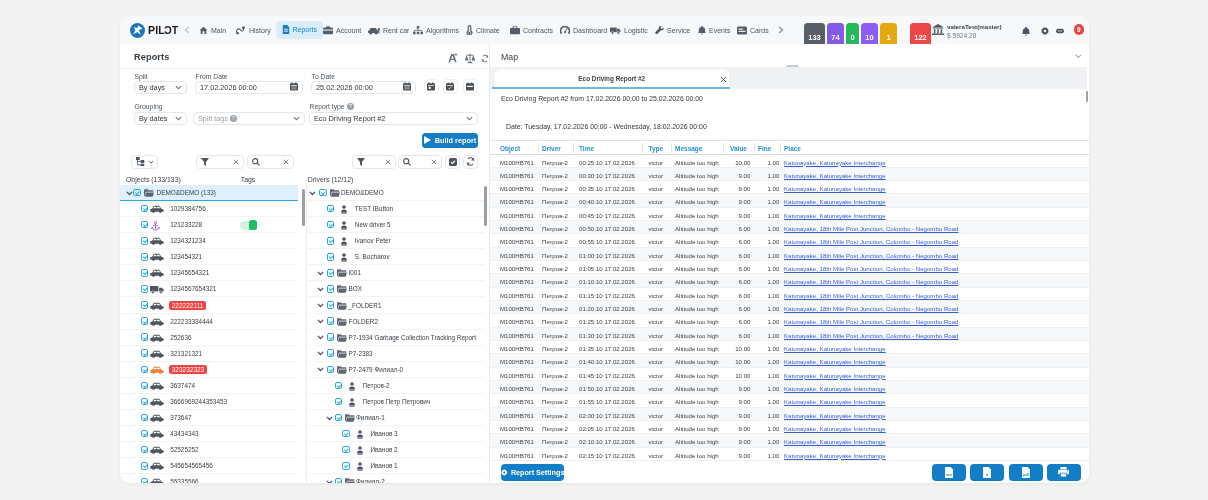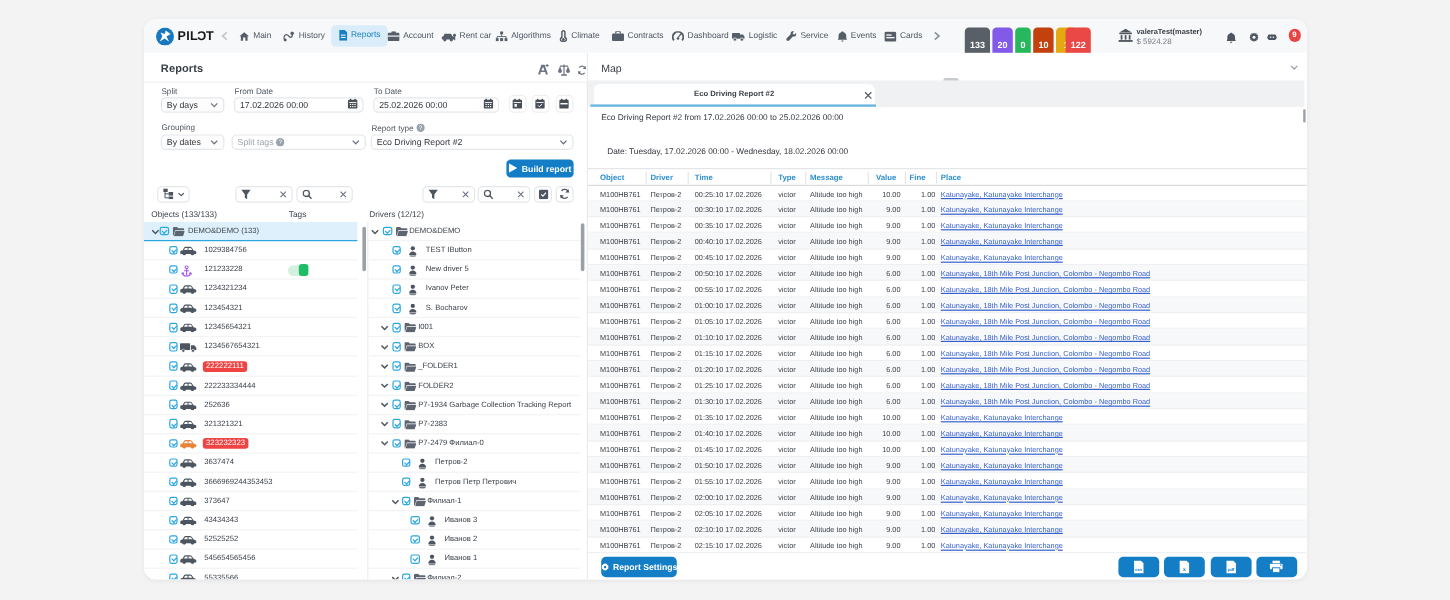--- a/index.html
+++ b/index.html
@@ -123,25 +123,25 @@
     <div class="nv" style="left:617px;"><svg width="10" height="9" viewBox="0 0 16 13">
           <rect x="0" y="0" width="16" height="13" rx="2" fill="#555e68"></rect>
           <rect x="2.5" y="3.5" width="7" height="1.8" fill="#f7f8f9"></rect>
           <rect x="2.5" y="7" width="11" height="1.8" fill="#f7f8f9"></rect>
         </svg>Cards</div>
     <svg style="position:absolute;left:658px;top:10px" width="6" height="8" viewBox="0 0 6 8">
         <path d="M1 1 L4.5 4 L1 7" stroke="#8d959d" stroke-width="1.4" fill="none"></path>
       </svg>
 
     <div class="badge" style="left:684px;width:21px;background:#595f66;">133</div>
-    <div class="badge" style="left:707px;width:17px;background:#8259e8;">20</div>
+    <div class="badge" style="left:707px;width:17px;background:#8259e8;">74</div>
     <div class="badge" style="left:726px;width:13px;background:#27b75d;">0</div>
-    <div class="badge" style="left:741px;width:17px;background:#c2410c;text-align:right;">10</div>
+    <div class="badge" style="left:741px;width:17px;background:#8b5cf6;text-align:right;">10</div>
     <div class="badge" style="left:760px;width:17px;background:#e5a810;">1</div>
-    <div class="badge" style="left:768px;width:21px;background:#ea4747;">122</div>
+    <div class="badge" style="left:790px;width:21px;background:#ea4747;">122</div>
 
     <svg style="position:absolute;left:812px;top:8px" width="12" height="12" viewBox="0 0 16 16">
         <path d="M8 0 L15 4 H1 Z" fill="#4c5560"></path>
         <rect x="1" y="4.5" width="14" height="1.5" fill="#4c5560"></rect>
         <rect x="2.5" y="7" width="2" height="5" fill="#4c5560"></rect>
         <rect x="7" y="7" width="2" height="5" fill="#4c5560"></rect>
         <rect x="11.5" y="7" width="2" height="5" fill="#4c5560"></rect>
         <rect x="0" y="12.5" width="16" height="2" fill="#4c5560"></rect>
       </svg>
     <div style="position:absolute;left:827px;top:7px;font-size:6.2px;font-weight:bold;color:#3a4149;">valeraTest(master)</div>

